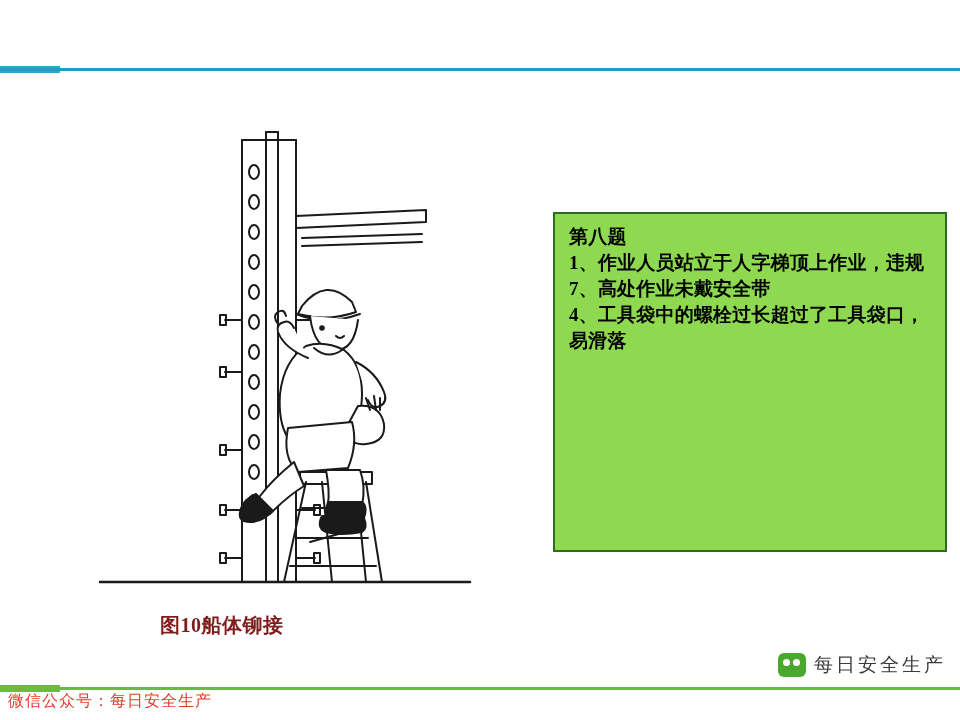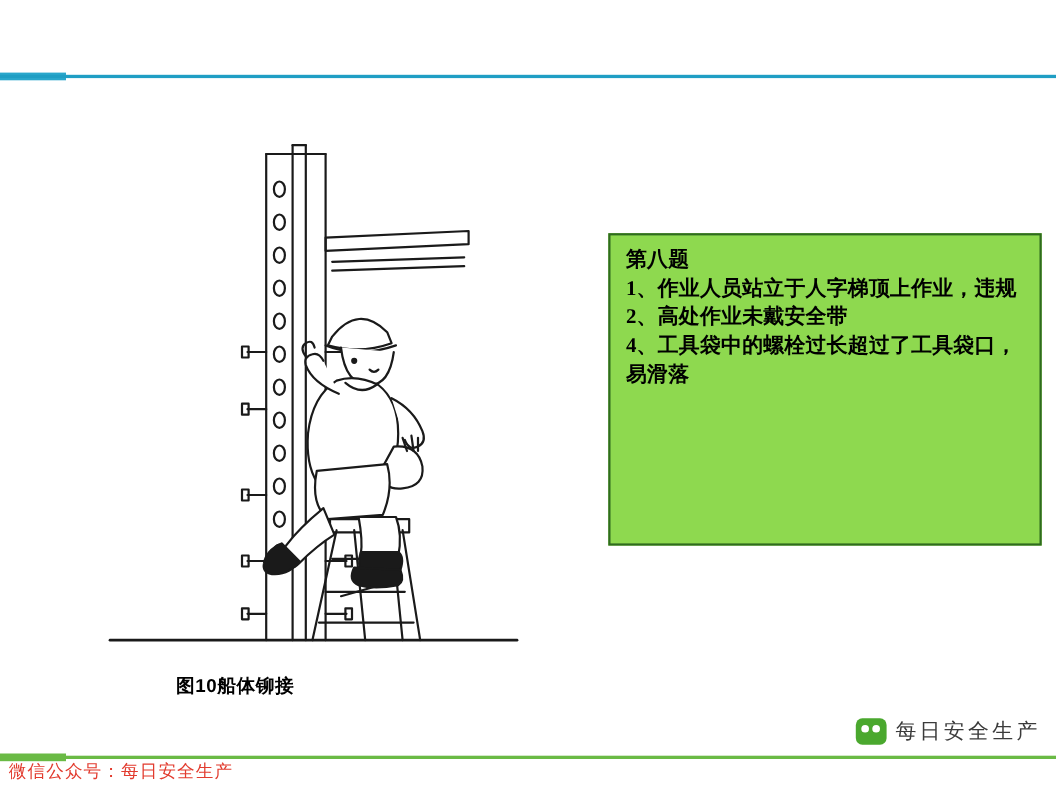--- a/index.html
+++ b/index.html
@@ -58,33 +58,33 @@
     position: absolute;
     left: 70px;
     top: 110px;
     width: 440px;
     height: 530px;
   }
   .figure-caption {
     position: absolute;
     left: 160px;
     top: 612px;
-    font-size: 17px;
+    font-size: 20px;
     font-weight: bold;
-    color: #000000;
-    font-family: Liberation Sans, sans-serif;
+    color: #7f1d1d;
+    font-family: Liberation Serif, serif;
     letter-spacing: 0.5px;
   }
   
   .answer-box {
     position: absolute;
     left: 553px;
     top: 212px;
     width: 394px;
-    height: 284px;
+    height: 340px;
     background: #8ed94f;
     border: 2px solid #2f6b1f;
     box-sizing: border-box;
     padding: 10px 12px 0 14px;
   }
   .answer-line {
     font-family: "Liberation Serif", serif;
     font-weight: bold;
     font-size: 19px;
     line-height: 26px;
@@ -266,21 +266,21 @@
 
       </g>
     </svg>
   </div>
 
   <div class="figure-caption">图10船体铆接</div>
 
   <div class="answer-box">
     <div class="answer-line">第八题</div>
     <div class="answer-line">1、作业人员站立于人字梯顶上作业，违规</div>
-    <div class="answer-line">2、高处作业未戴安全带</div>
+    <div class="answer-line">7、高处作业未戴安全带</div>
     <div class="answer-line">4、工具袋中的螺栓过长超过了工具袋口，易滑落</div>
   </div>
 
   <div class="footer-right">
     <span class="wechat-badge"></span>
     <span class="footer-right-text">每日安全生产</span>
   </div>
 
   <div class="bottom-rule-left"></div>
   <div class="bottom-rule"></div>

